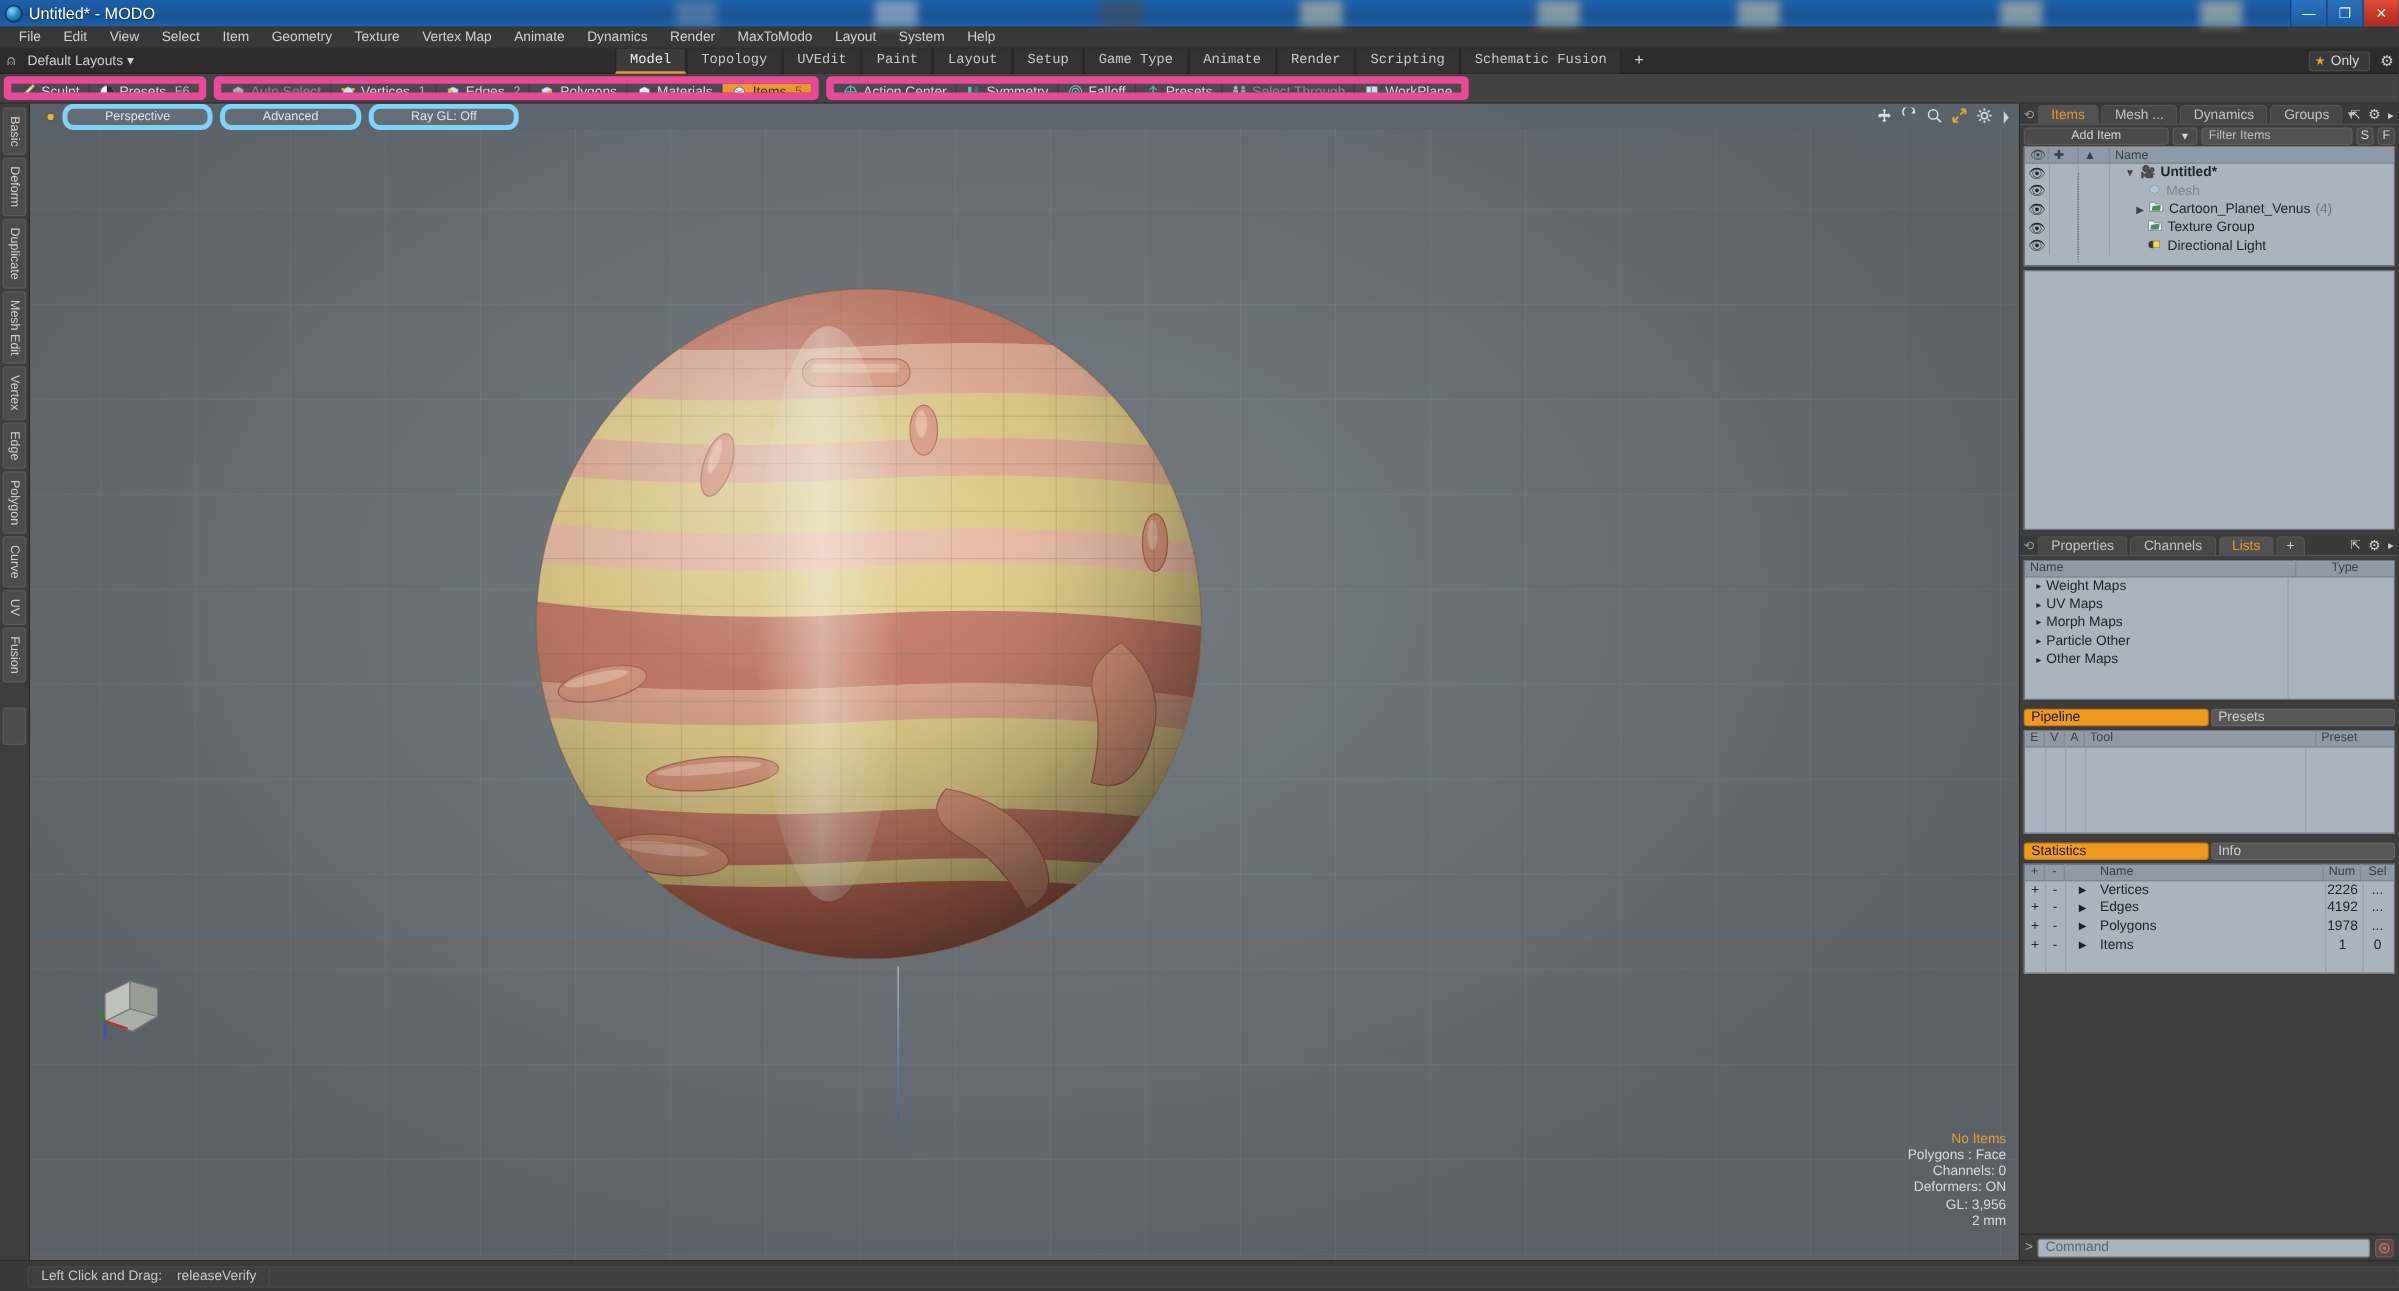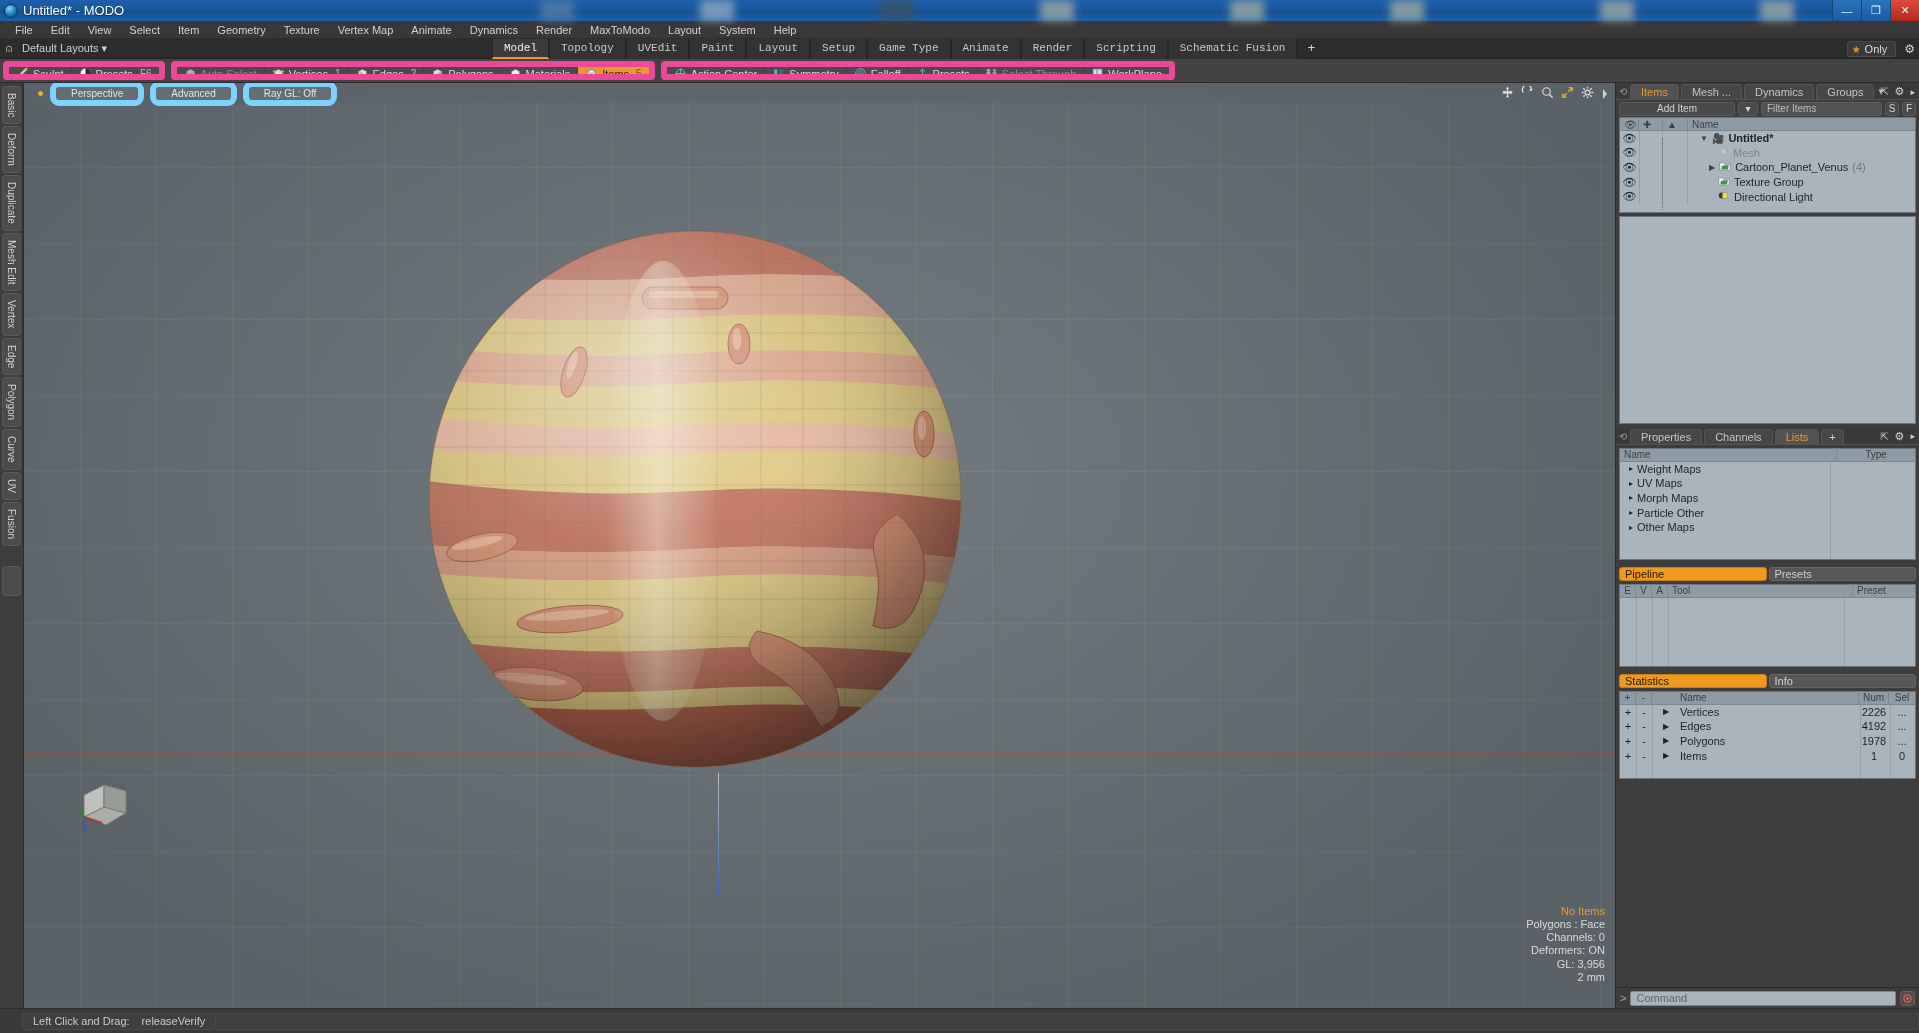--- a/index.html
+++ b/index.html
@@ -101,21 +101,21 @@
   #lefttabs .spacer{flex:1;}
   .vtab.blank{ height:30px; }
 
   
   #viewport{ flex:1; position:relative; background:#6c757b; overflow:hidden;}
   #vp-top{
     position:absolute;left:0;top:0;right:0;height:20px;
     background:rgba(90,99,105,.55);display:flex;align-items:center;padding-left:26px;gap:6px;
   }
   .vp-pill{
-    border:6px solid #7dd3fc;border-radius:9px;padding:1px 15px;font-size:10px;color:#dfe4e7;
+    border:4px solid #7dd3fc;border-radius:9px;padding:1px 30px;font-size:10px;color:#dfe4e7;
     background:rgba(120,130,137,.35);
   }
   #vp-dot{position:absolute;left:13px;top:7px;width:7px;height:7px;border-radius:50%;
     background:#d8b54a;border:1px solid #6a5a20;}
   #vp-navicons{position:absolute;right:6px;top:3px;display:flex;align-items:center;gap:7px;}
   .navico{width:13px;height:13px;opacity:.92;}
 
   
   #grid{position:absolute;inset:20px 0 0 0;
     background-image:

